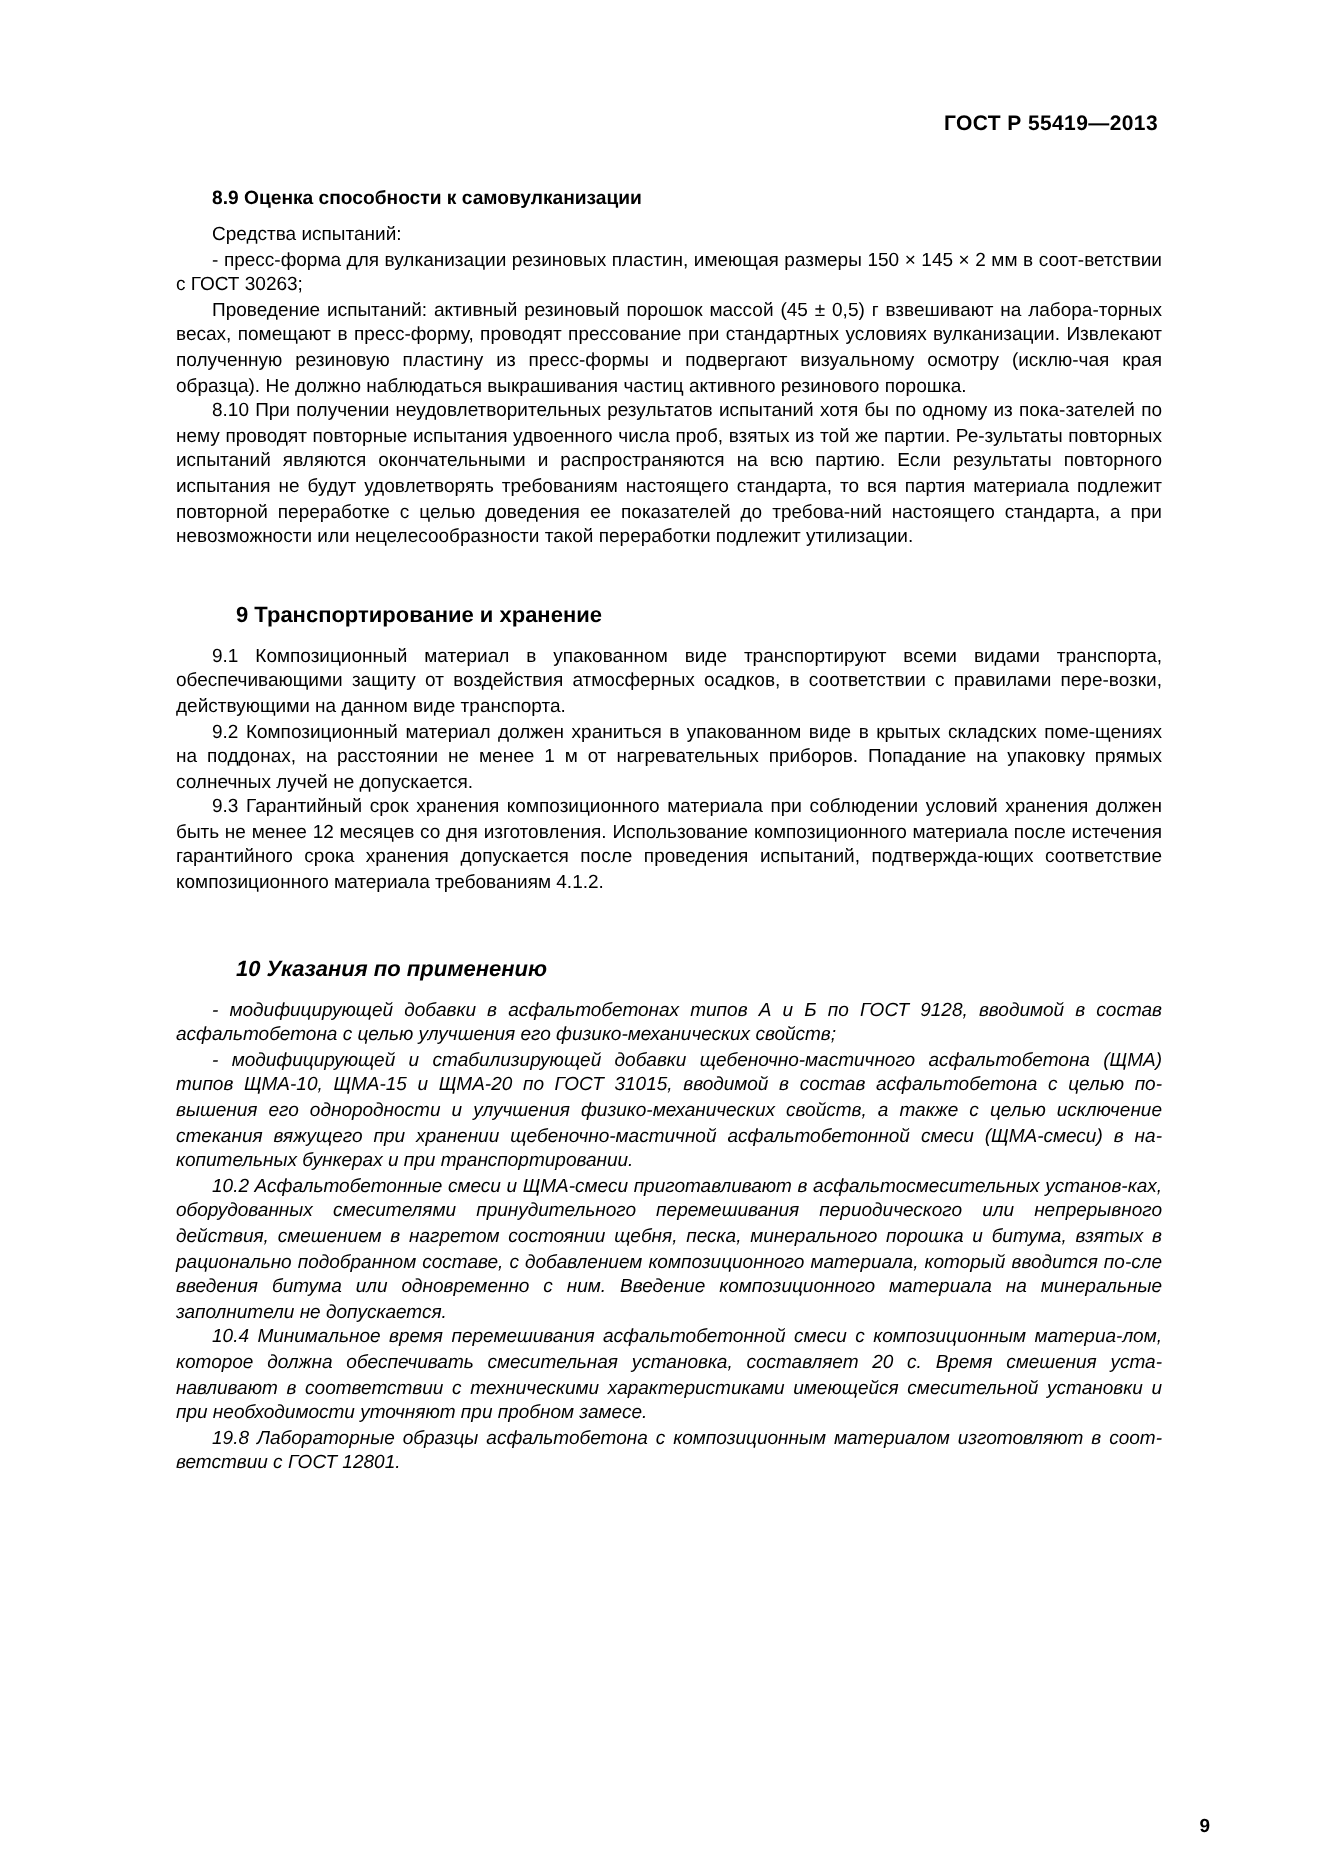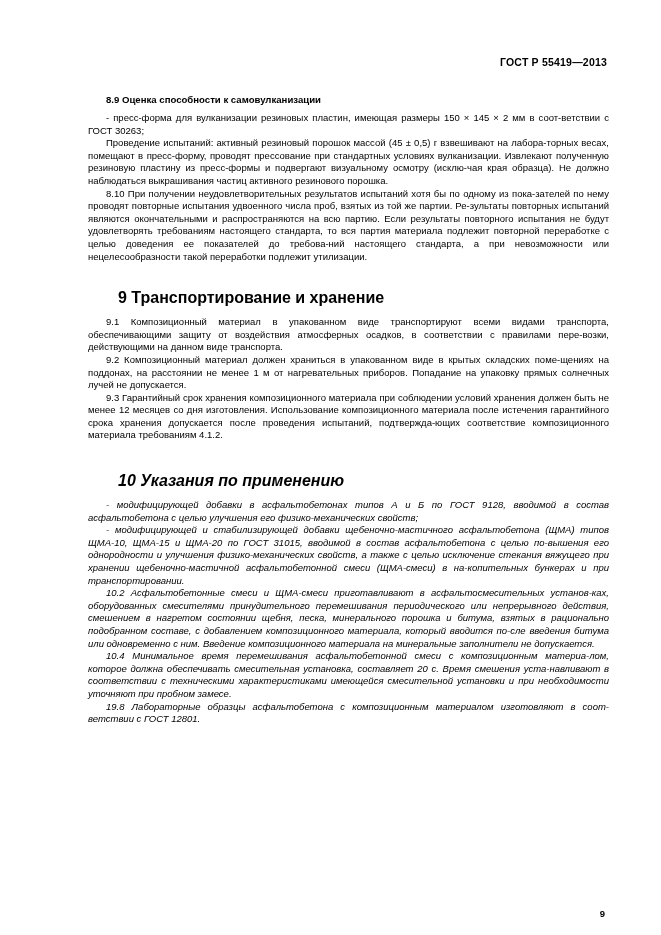--- a/index.html
+++ b/index.html
@@ -15,38 +15,38 @@
     position: relative;
     overflow: hidden;
   }
   .page {
     position: absolute;
     left: 0;
     top: 0;
     width: 661px;
     height: 935px;
     box-sizing: border-box;
-    padding: 56px 52px 30px 88px;
+    padding: 56px 80px 30px 88px;
   }
   .doc-header {
     text-align: right;
     font-size: 10.5px;
     font-weight: bold;
     letter-spacing: 0.2px;
     margin: 0 0 26px 0;
     padding-right: 2px;
   }
   .h-sub {
     font-size: 9.6px;
     font-weight: bold;
     margin: 0 0 7px 0;
     text-indent: 18px;
   }
   .h-main {
-    font-size: 16px;
+    font-size: 11px;
     font-weight: bold;
     margin: 12px 0 9px 0;
     text-indent: 30px;
   }
   .sp-before-9 { margin-top: 26px; }
   .sp-before-10 { margin-top: 30px; font-style: italic; }
   p.body {
     font-size: 9.5px;
     line-height: 12.6px;
     margin: 0;
@@ -64,20 +64,21 @@
 </style>
 </head>
 <body>
 
 <div class="page">
 
   <div class="doc-header">ГОСТ Р 55419—2013</div>
 
   <div>
     <div class="h-sub">8.9 Оценка способности к самовулканизации</div>
+    <p class="body">Средства испытаний:</p>
     <p class="body">- пресс-форма для вулканизации резиновых пластин, имеющая размеры 150 × 145 × 2 мм в соот-ветствии с ГОСТ 30263;</p>
     <p class="body">Проведение испытаний: активный резиновый порошок массой (45 ± 0,5) г взвешивают на лабора-торных весах, помещают в пресс-форму, проводят прессование при стандартных условиях вулканизации. Извлекают полученную резиновую пластину из пресс-формы и подвергают визуальному осмотру (исклю-чая края образца). Не должно наблюдаться выкрашивания частиц активного резинового порошка.</p>
     <p class="body">8.10 При получении неудовлетворительных результатов испытаний хотя бы по одному из пока-зателей по нему проводят повторные испытания удвоенного числа проб, взятых из той же партии. Ре-зультаты повторных испытаний являются окончательными и распространяются на всю партию. Если результаты повторного испытания не будут удовлетворять требованиям настоящего стандарта, то вся партия материала подлежит повторной переработке с целью доведения ее показателей до требова-ний настоящего стандарта, а при невозможности или нецелесообразности такой переработки подлежит утилизации.</p>
   </div>
 
   <div class="sp-before-9">
     <div class="h-main">9 Транспортирование и хранение</div>
     <p class="body">9.1 Композиционный материал в упакованном виде транспортируют всеми видами транспорта, обеспечивающими защиту от воздействия атмосферных осадков, в соответствии с правилами пере-возки, действующими на данном виде транспорта.</p>
     <p class="body">9.2 Композиционный материал должен храниться в упакованном виде в крытых складских поме-щениях на поддонах, на расстоянии не менее 1 м от нагревательных приборов. Попадание на упаковку прямых солнечных лучей не допускается.</p>
     <p class="body">9.3 Гарантийный срок хранения композиционного материала при соблюдении условий хранения должен быть не менее 12 месяцев со дня изготовления. Использование композиционного материала после истечения гарантийного срока хранения допускается после проведения испытаний, подтвержда-ющих соответствие композиционного материала требованиям 4.1.2.</p>

